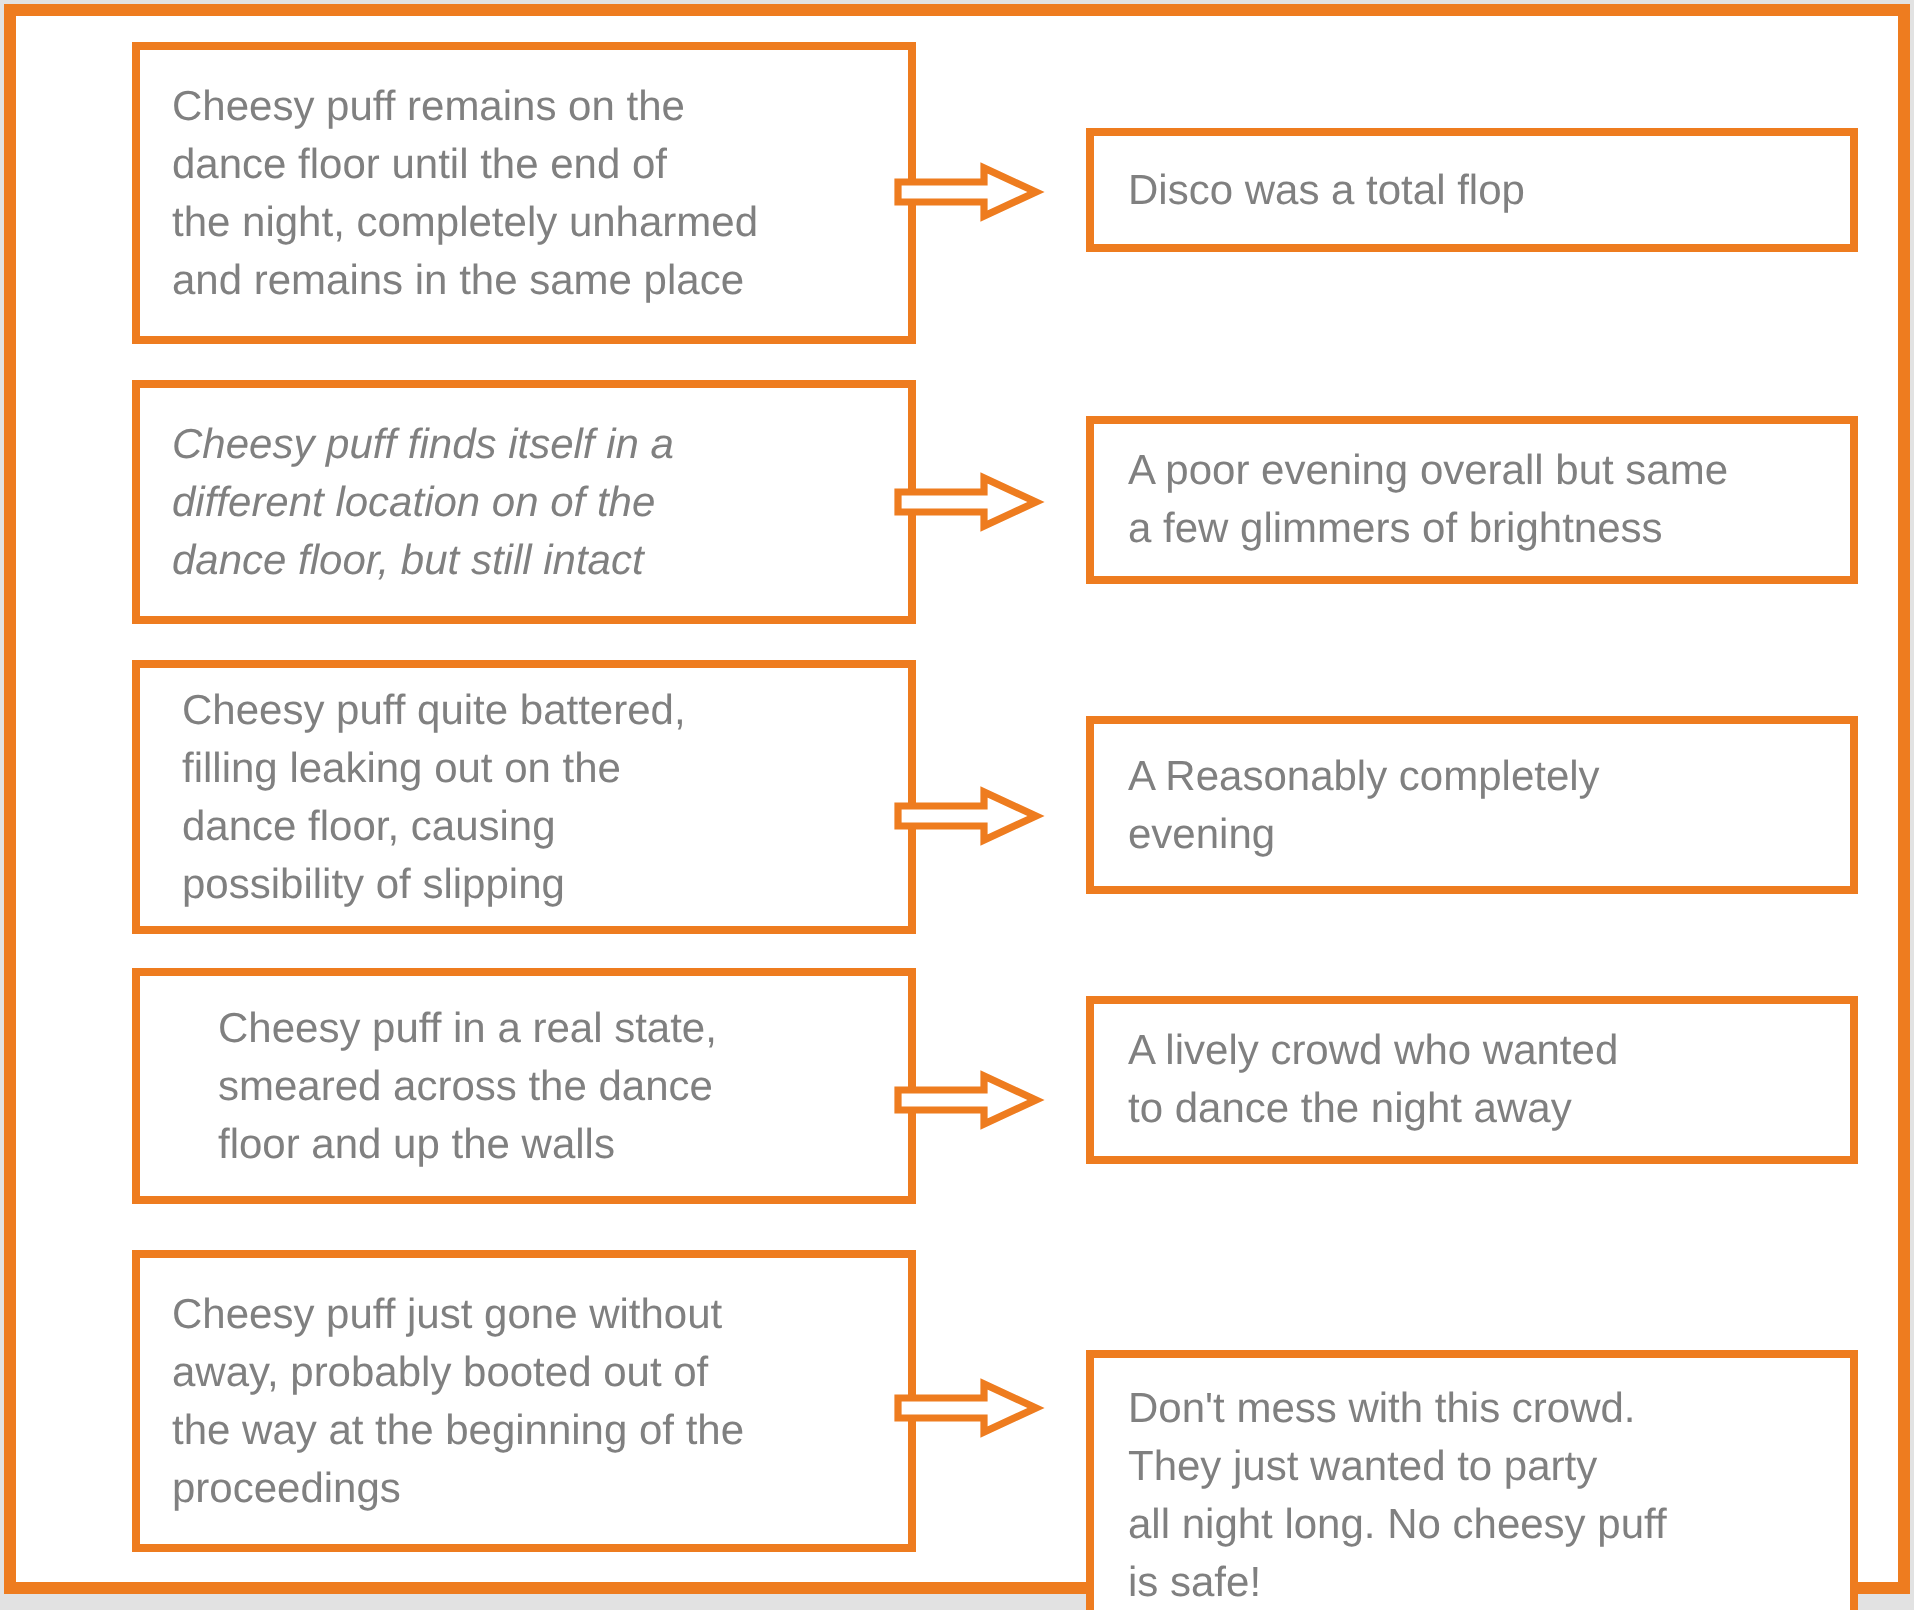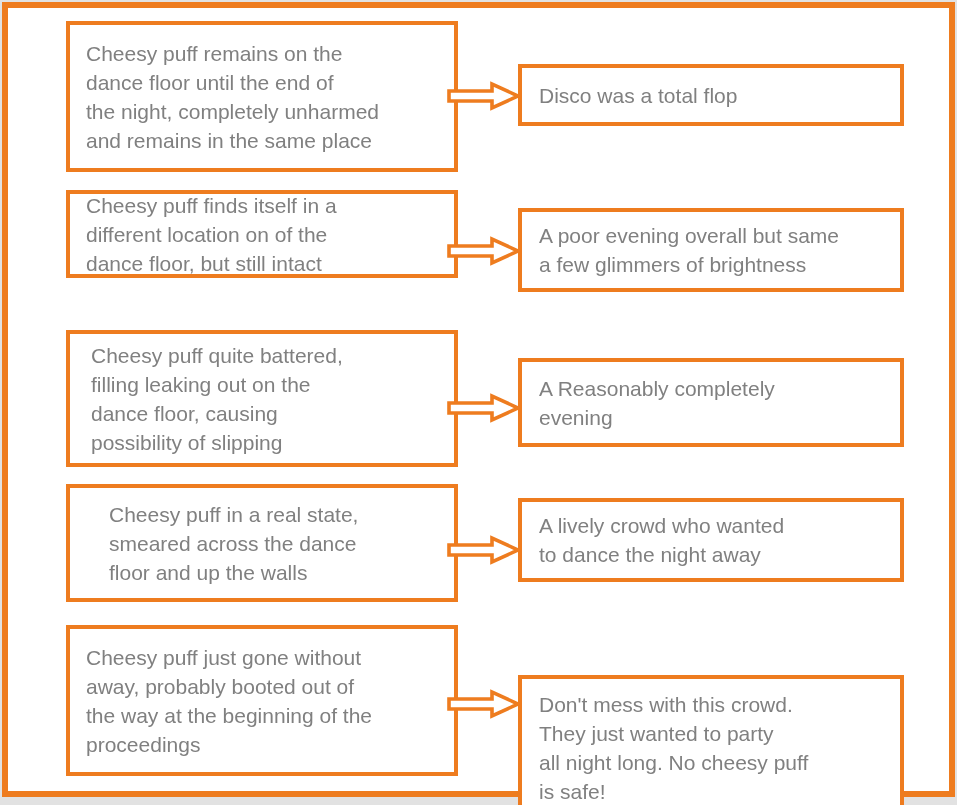--- a/index.html
+++ b/index.html
@@ -31,24 +31,24 @@
     font-size: 21px;
     line-height: 29px;
     display: flex;
     align-items: center;
   }
   .box .txt {
     white-space: pre-line;
     display: block;
   }
   .left-col  { left: 22px;  width: 392px; padding: 8px 8px 8px 16px; margin-left: 44px; }
-  .right-col { left: 518px; width: 386px; padding: 6px 8px 6px 17px; }
+  .right-col { left: 543px; width: 386px; padding: 6px 8px 6px 17px; }
 
   .l1 { top: 21px;  height: 151px; }
-  .l2 { top: 190px; height: 88px; }
+  .l2 { top: 190px; height: 122px; font-style: italic; }
   .l3 { top: 330px; height: 137px; padding-left: 21px; }
   .l4 { top: 484px; height: 118px; padding-left: 39px; }
   .l5 { top: 625px; height: 151px; }
 
   .r1 { top: 64px;  height: 62px;  }
   .r2 { top: 208px; height: 84px;  }
   .r3 { top: 358px; height: 89px;  }
   .r4 { top: 498px; height: 84px;  }
   .r5 { top: 627px; height: 146px; margin-top: 48px; }
 

